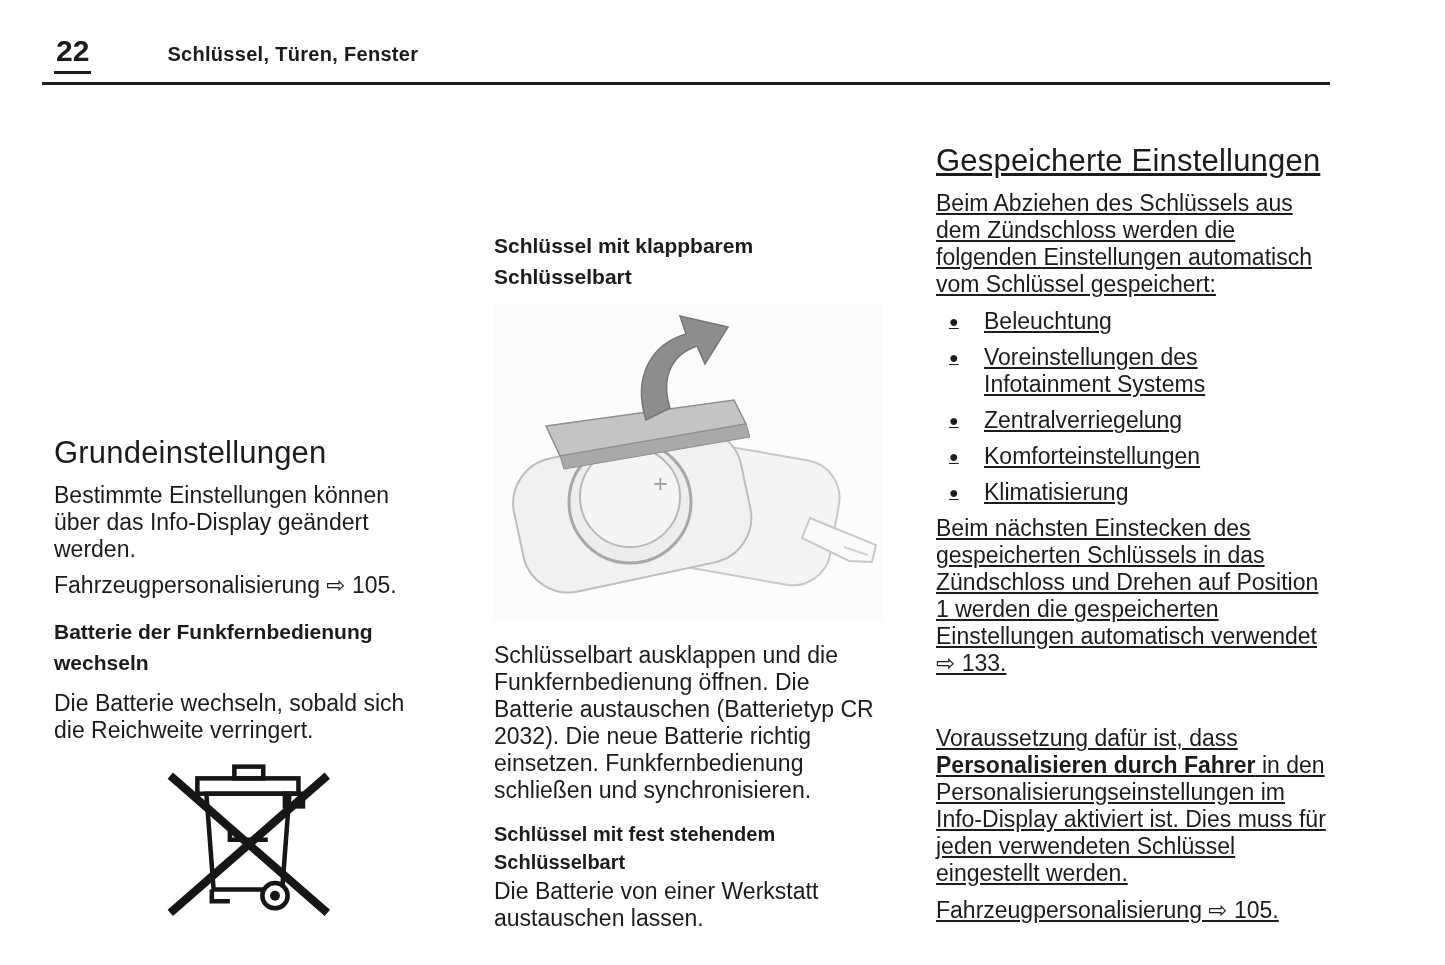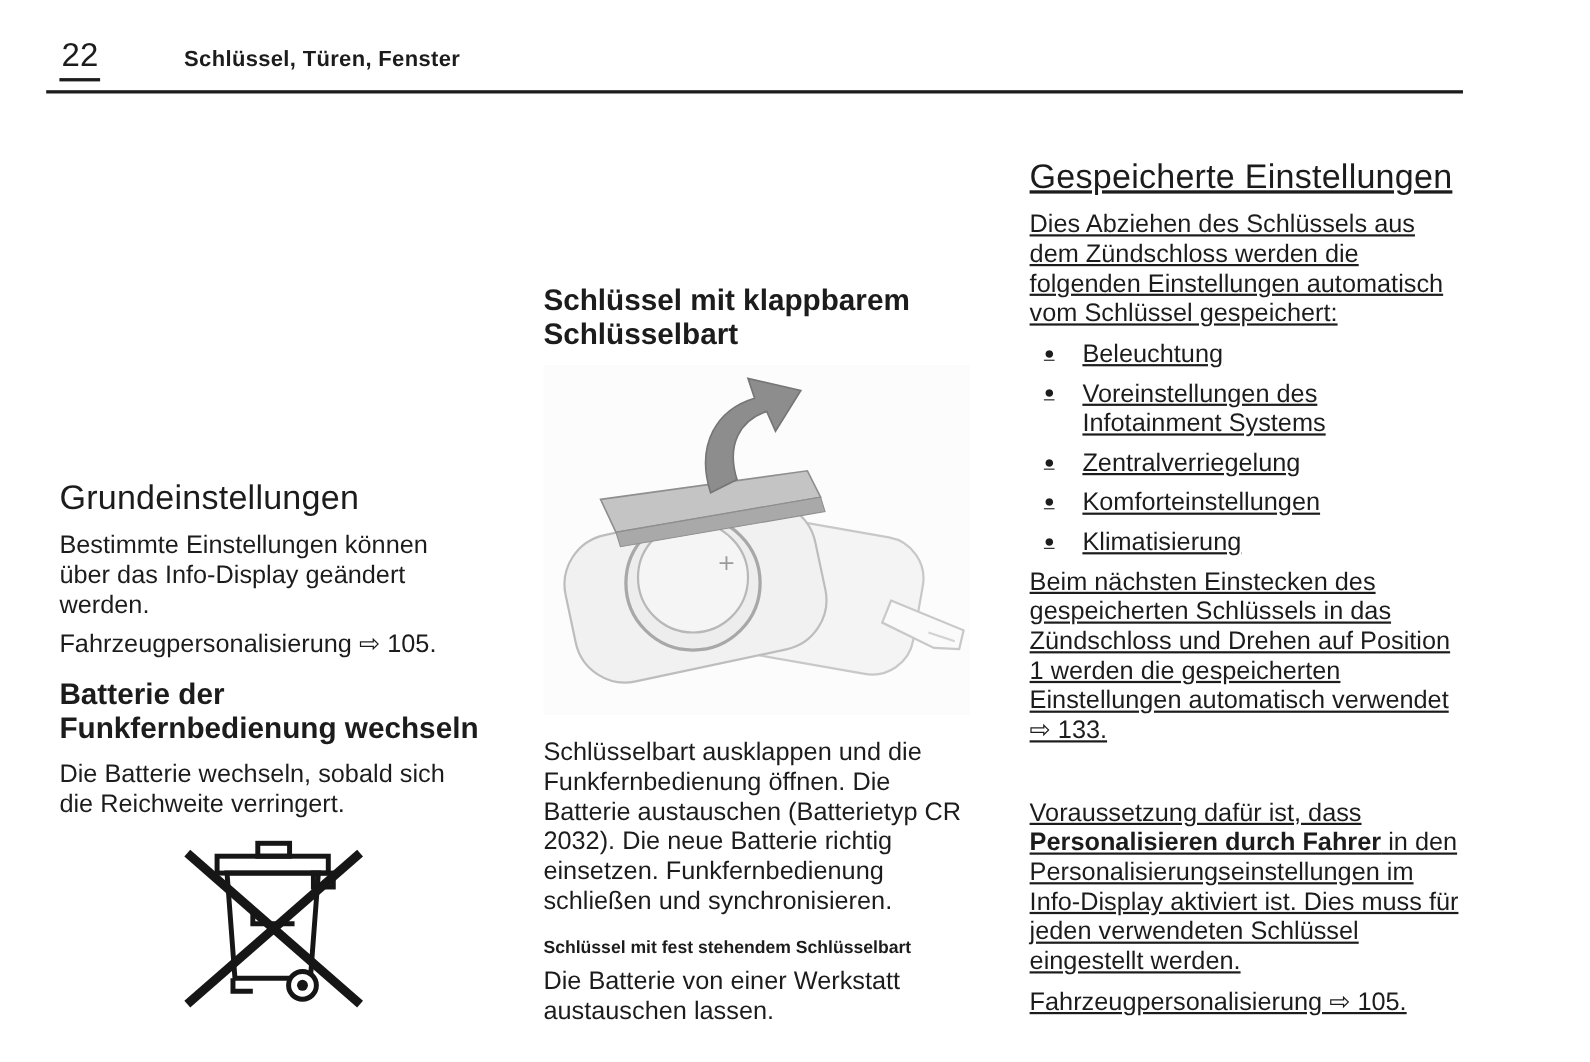--- a/index.html
+++ b/index.html
@@ -16,21 +16,21 @@
   
   .page-header {
     margin: 34px 115px 0 42px;
     padding: 0 0 8px 0;
     border-bottom: 3px solid #1c1c1c;
     display: flex;
     align-items: baseline;
   }
   .page-number {
     font-size: 30px;
-    font-weight: 400;
+    font-weight: 700;
     margin-left: 12px;
     padding: 0 2px 3px 2px;
     border-bottom: 3px solid #1c1c1c;
   }
   .chapter-title {
     font-size: 20px;
     font-weight: 700;
     margin-left: 76px;
     letter-spacing: 0.3px;
   }
@@ -51,27 +51,27 @@
     margin: 0 26px;
   }
   h1.sec {
     font-size: 31px;
     font-weight: 400;
     line-height: 34px;
     margin-bottom: 12px;
     letter-spacing: 0.2px;
   }
   h2.sub {
-    font-size: 27px;
+    font-size: 21px;
     font-weight: 700;
     line-height: 31px;
     margin: 10px 0 12px 0;
   }
   h3.runin {
-    font-size: 16px;
+    font-size: 20px;
     font-weight: 700;
     line-height: 28px;
     margin: 0 0 2px 0;
   }
   p.body { margin-bottom: 9px; }
   p.ref  { margin-bottom: 17px; }
   
   .weee-wrap {
     width: 190px;
     margin: 10px auto 14px auto;
@@ -171,21 +171,21 @@
 
       <p class="body" style="margin-bottom:16px;">Schlüsselbart ausklappen und die Funkfernbedienung öffnen. Die Batterie austauschen (Batterietyp CR 2032). Die neue Batterie richtig einsetzen. Funkfernbedienung schließen und synchronisieren.</p>
       <h3 class="runin">Schlüssel mit fest stehendem Schlüsselbart</h3>
       <p class="body">Die Batterie von einer Werkstatt austauschen lassen.</p>
     </div>
 
     <div class="v-divider"></div>
 
     <div class="col col-right">
       <h1 class="sec">Gespeicherte Einstellungen</h1>
-      <p class="body" style="margin-bottom:10px;">Dies Abziehen des Schlüssels aus dem Zündschloss werden die folgenden Einstellungen automatisch vom Schlüssel gespeichert:</p>
+      <p class="body" style="margin-bottom:10px;">Beim Abziehen des Schlüssels aus dem Zündschloss werden die folgenden Einstellungen automatisch vom Schlüssel gespeichert:</p>
 
       <ul class="bullets">
         <li>
           <span class="dot">●</span>
           <span class="li-text">Beleuchtung</span>
         </li>
         <li>
           <span class="dot">●</span>
           <span class="li-text">Voreinstellungen des Infotainment Systems</span>
         </li>

